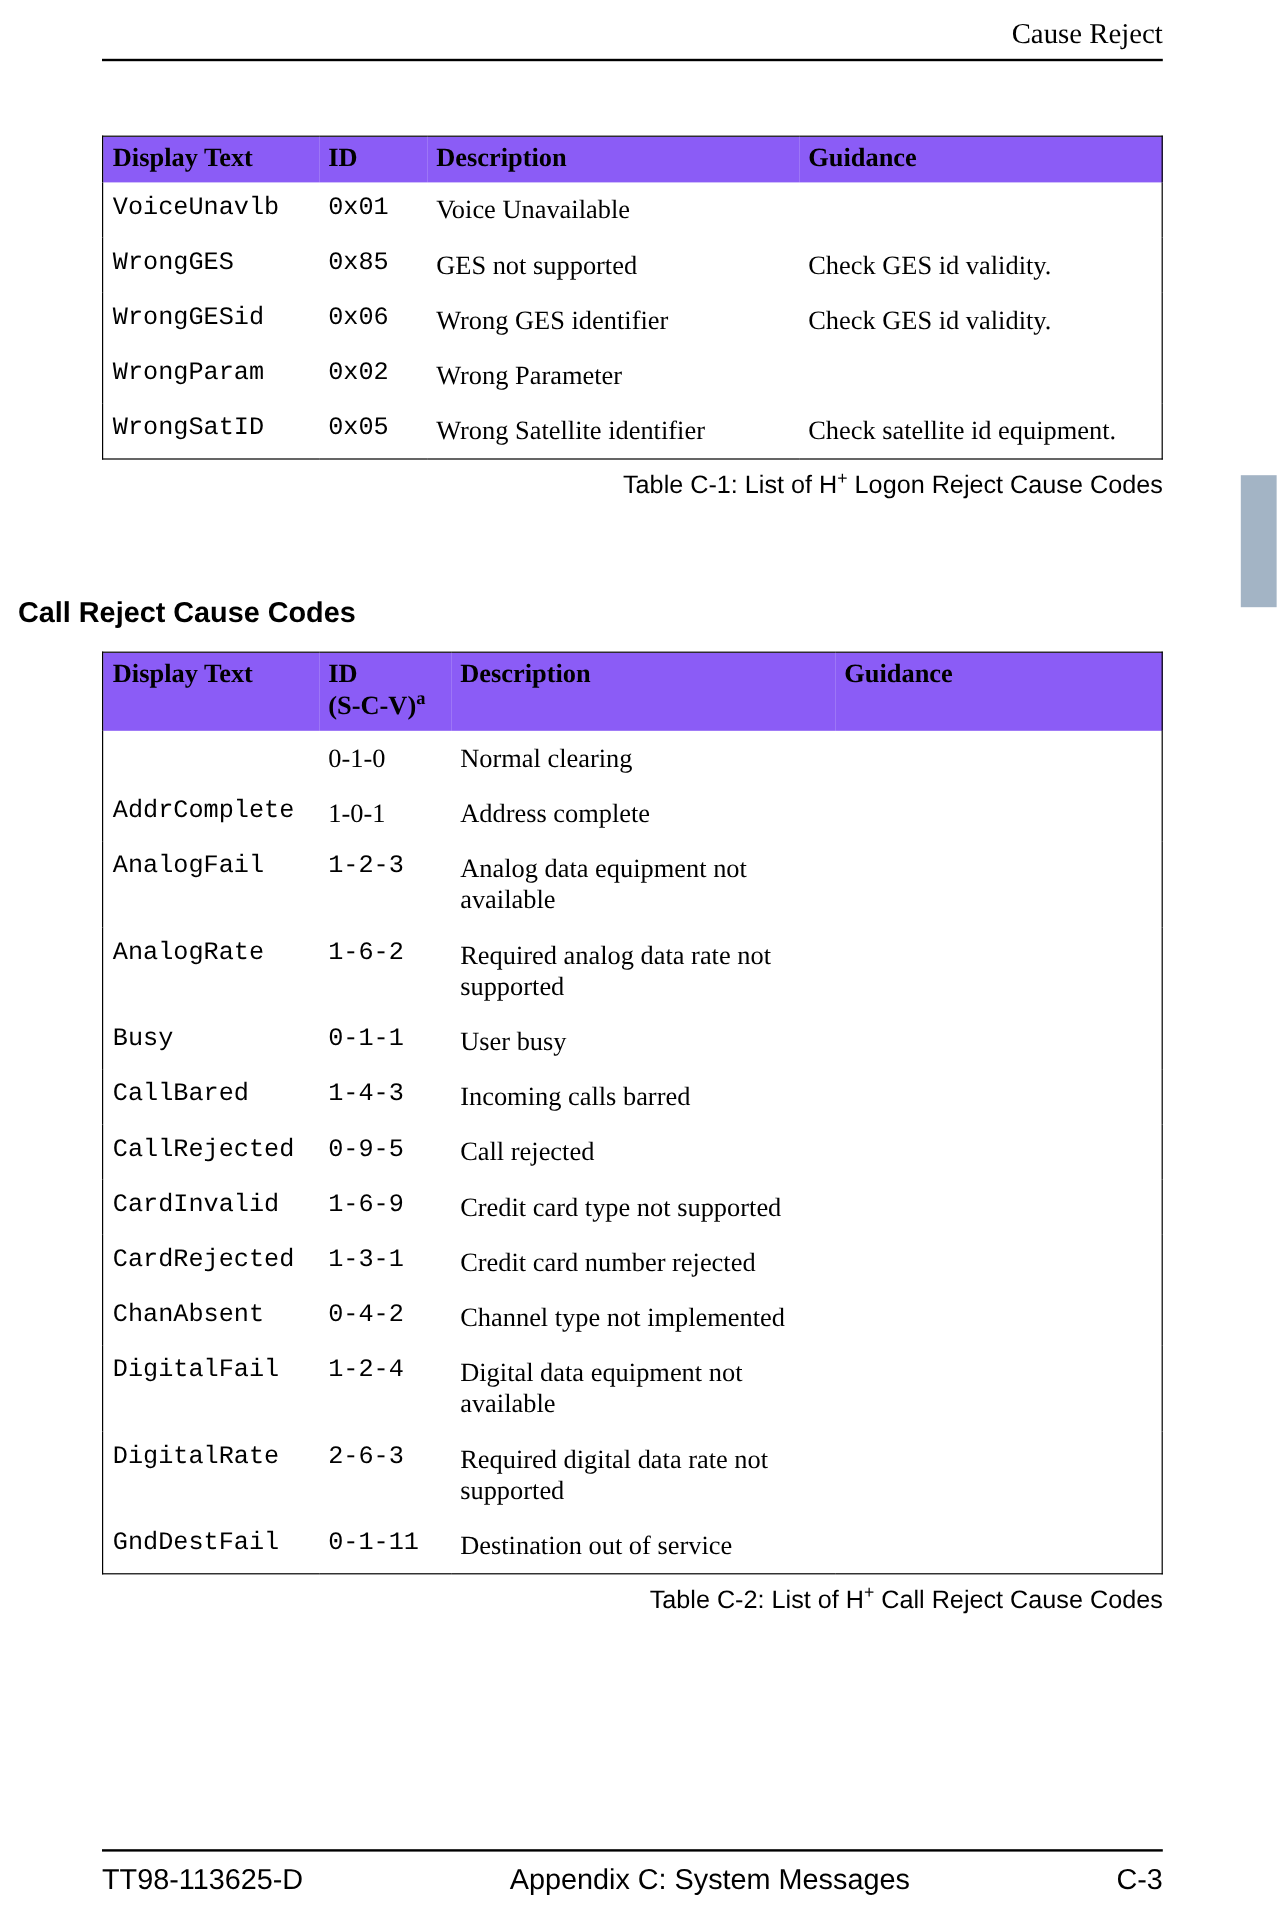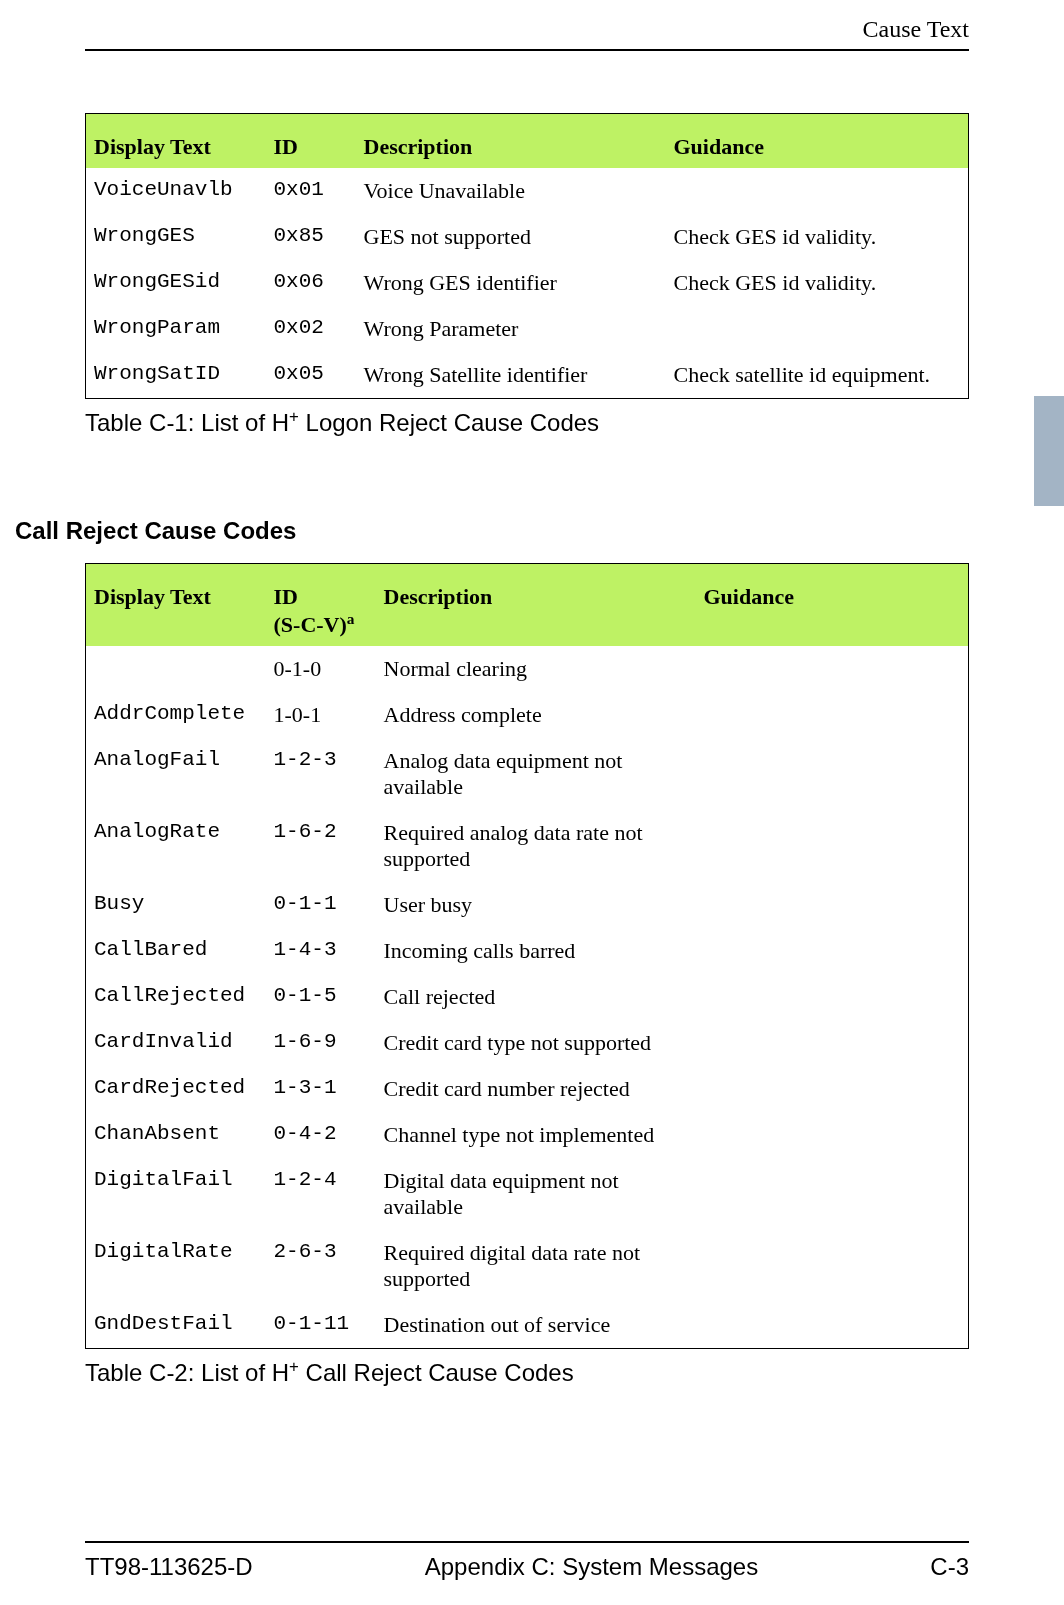--- a/index.html
+++ b/index.html
@@ -7,54 +7,54 @@
     body { font-family: "Times New Roman", Times, serif; color: #000; position: relative; }
     .page { padding: 0 95px 0 85px; position: relative; height: 100%; }
 
     .top-header { margin-top: 16px; }
     .top-header .rule { border: none; border-top: 2px solid #000; margin-top: 6px; }
     .top-header .title { text-align: right; font-size: 24px; }
 
     .side-tab { position: absolute; right: 0; top: 380px; width: 30px; height: 110px; background: #a3b4c5; }
 
     table.data { width: 100%; border-collapse: collapse; border: 1px solid #000; font-size: 22px; }
-    table.data th { background: #bef264; text-align: left; font-family: "Times New Roman", Times, serif; font-weight: bold; padding: 20px 10px 8px 8px; vertical-align: top; }
+    table.data th { background: #8b5cf6; text-align: left; font-family: "Times New Roman", Times, serif; font-weight: bold; padding: 4px 10px 8px 8px; vertical-align: top; }
     table.data td { padding: 10px 10px 10px 8px; vertical-align: top; }
     table.data .mono { font-family: "Courier New", Courier, monospace; font-size: 21px; }
     table.data th sup { font-size: 0.7em; }
 
     .t1 th:nth-child(1), .t1 td:nth-child(1) { width: 180px; }
     .t1 th:nth-child(2), .t1 td:nth-child(2) { width: 90px; }
     .t1 th:nth-child(3), .t1 td:nth-child(3) { width: 310px; }
 
     .t2 th:nth-child(1), .t2 td:nth-child(1) { width: 180px; }
     .t2 th:nth-child(2), .t2 td:nth-child(2) { width: 110px; }
     .t2 th:nth-child(3), .t2 td:nth-child(3) { width: 320px; }
 
-    .caption { text-align: left; font-family: Arial, Helvetica, sans-serif; font-size: 24px; margin-top: 8px; }
+    .caption { text-align: right; font-family: Arial, Helvetica, sans-serif; font-size: 21px; margin-top: 8px; }
     .caption sup { font-size: 0.7em; }
 
     .section-heading { font-family: Arial, Helvetica, sans-serif; font-weight: bold; font-size: 24px; margin-top: 80px; margin-bottom: 18px; margin-left: -70px; }
 
     .t1-block { margin-top: 62px; }
 
     .footer { position: absolute; left: 85px; right: 95px; bottom: 40px; }
     .footer .rule { border: none; border-top: 2px solid #000; margin-bottom: 10px; }
     .footer-row { display: flex; justify-content: flex-start; font-size: 24px; align-items: baseline; font-family: Arial, Helvetica, sans-serif; }
     .footer-row .left { font-family: Arial, Helvetica, sans-serif; }
     .footer-row .center { flex: 1; text-align: center; font-family: Arial, Helvetica, sans-serif; }
     .footer-row .right { font-family: Arial, Helvetica, sans-serif; }
   </style>
 </head>
 <body>
 
 <div class="page">
 
   <div class="top-header">
-    <div class="title">Cause Text</div>
+    <div class="title">Cause Reject</div>
     <hr class="rule">
   </div>
 
   <div class="side-tab"></div>
 
   <div class="t1-block">
     <table class="data t1">
       <thead>
         <tr>
           <th>Display Text</th>
@@ -147,21 +147,21 @@
           <td></td>
         </tr>
         <tr>
           <td class="mono">CallBared</td>
           <td class="mono">1-4-3</td>
           <td>Incoming calls barred</td>
           <td></td>
         </tr>
         <tr>
           <td class="mono">CallRejected</td>
-          <td class="mono">0-1-5</td>
+          <td class="mono">0-9-5</td>
           <td>Call rejected</td>
           <td></td>
         </tr>
         <tr>
           <td class="mono">CardInvalid</td>
           <td class="mono">1-6-9</td>
           <td>Credit card type not supported</td>
           <td></td>
         </tr>
         <tr>

